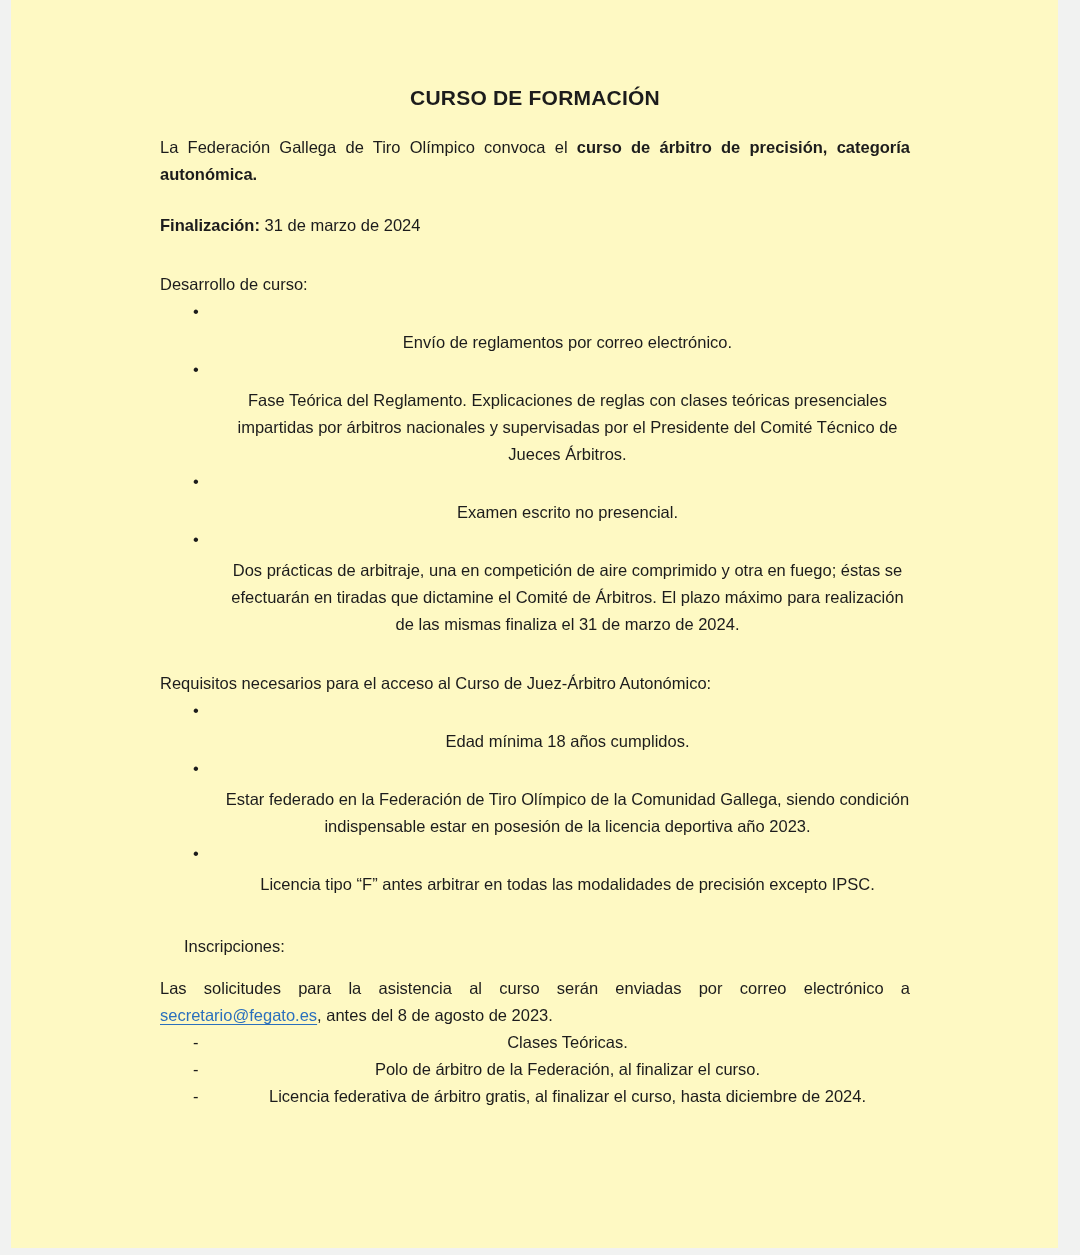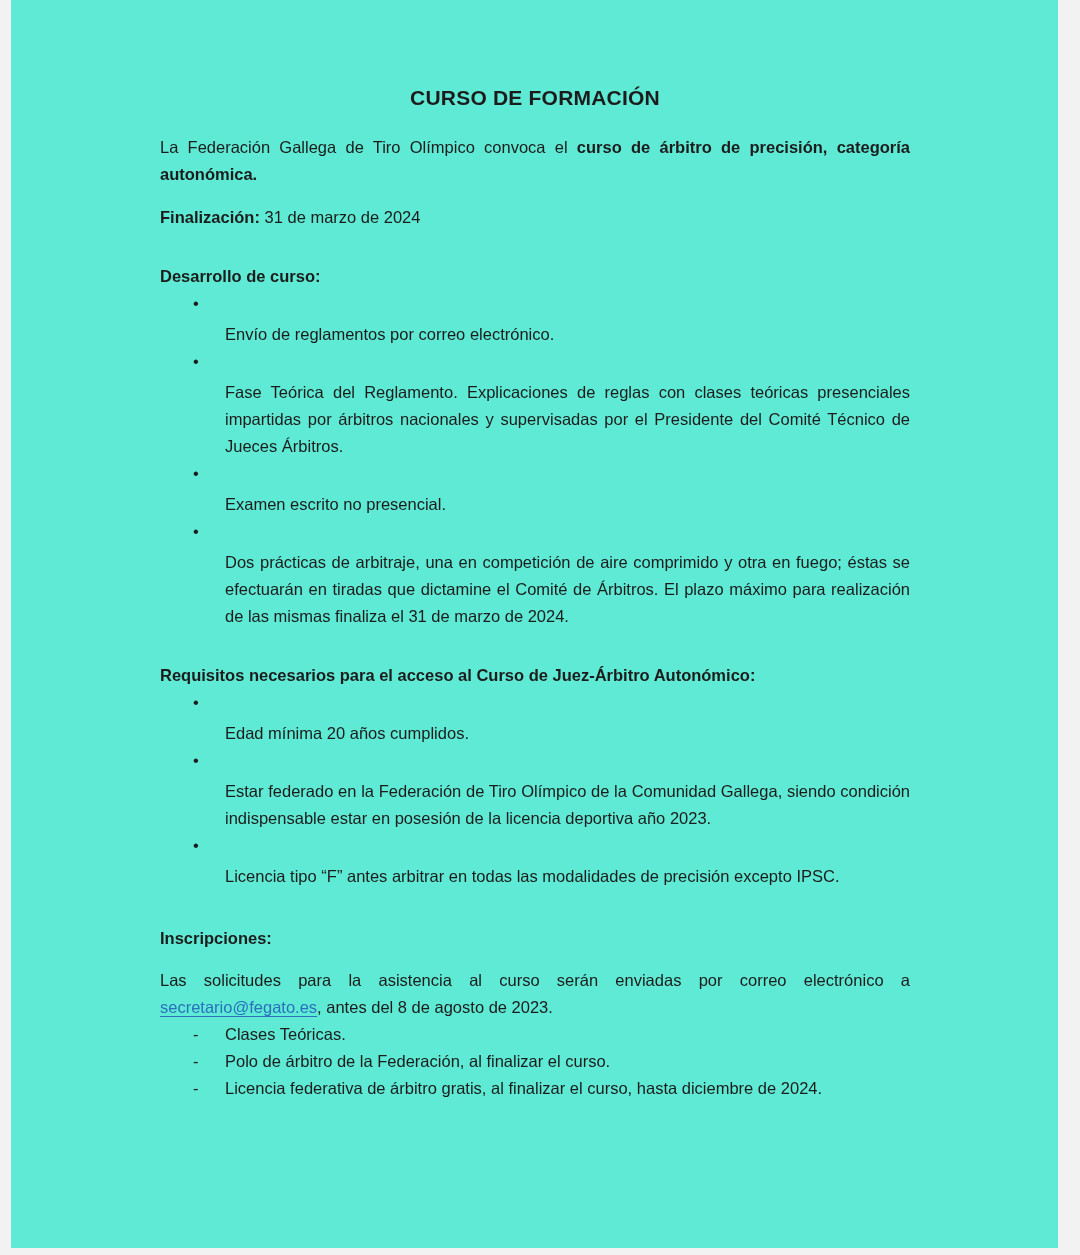--- a/index.html
+++ b/index.html
@@ -10,21 +10,21 @@
     background: #f1f2f1;
     font-family: "Liberation Sans", sans-serif;
     -webkit-font-smoothing: antialiased;
   }
   .paper {
     position: absolute;
     left: 11px;
     top: 0;
     width: 1047px;
     height: 1248px;
-    background: #5eead4;
+    background: #fef9c3;
     overflow: hidden;
   }
   .content {
     padding: 84px 148px 0 149px;
     color: #1c1c1c;
     font-size: 16.5px;
     line-height: 27px;
   }
   .doc-title {
     font-size: 21px;
@@ -32,42 +32,42 @@
     text-align: center;
     letter-spacing: 0.2px;
     margin: 0 0 23px 0;
     line-height: 27px;
   }
   p { margin: 0; }
   .just { text-align: justify; margin-top: 31px; }
   .b { font-weight: 700; }
   .intro { margin-top: 8px; }
   .line-inicio { margin-top: 12px; }
-  .line-fin { margin-top: 16px; }
-  .sec-heading { font-weight: 700; margin-top: 0; }
+  .line-fin { margin-top: 24px; }
+  .sec-heading { font-weight: 400; margin-top: 0; }
   .mt-desarrollo { margin-top: 32px; }
   .mt-list1 { margin-top: 16px; }
   .mt-requisitos { margin-top: 32px; }
   .mt-list2 { margin-top: 14px; }
-  .mt-inscripciones { margin-top: 35px; }
+  .mt-inscripciones { margin-top: 35px; margin-left: 24px; }
   .mt-solicitudes { margin-top: 15px; }
   .mt-derechos { margin-top: 52px; }
   .mt-matricula-text { margin-top: 12px; }
   .mt-list3 { margin-top: 9px; }
   .vlist { margin: 0; padding: 0 0 0 33px; list-style: none; }
   .vlist .item {
     display: flex;
     align-items: flex-start;
     margin: 0;
   }
   .vlist .marker {
     flex: 0 0 32px;
     width: 32px;
   }
-  .vlist .txt { flex: 1 1 auto; }
+  .vlist .txt { flex: 1 1 auto; text-align: center; }
   a.email-link {
     color: #2b70bd;
     text-decoration: underline;
     text-decoration-thickness: 1px;
     text-underline-offset: 3px;
   }
 </style>
 </head>
 <body>
 
@@ -100,21 +100,21 @@
         <span class="marker">•</span>
         <span class="txt just">Dos prácticas de arbitraje, una en competición de aire comprimido y otra en fuego; éstas se efectuarán en tiradas que dictamine el Comité de Árbitros. El plazo máximo para realización de las mismas finaliza el 31 de marzo de 2024.</span>
       </li>
     </ul>
 
     <p class="sec-heading mt-requisitos">Requisitos necesarios para el acceso al Curso de Juez-Árbitro Autonómico:</p>
 
     <ul class="vlist mt-list2">
       <li class="item">
         <span class="marker">•</span>
-        <span class="txt just">Edad mínima 20 años cumplidos.</span>
+        <span class="txt just">Edad mínima 18 años cumplidos.</span>
       </li>
       <li class="item">
         <span class="marker">•</span>
         <span class="txt just">Estar federado en la Federación de Tiro Olímpico de la Comunidad Gallega, siendo condición indispensable estar en posesión de la licencia deportiva año 2023.</span>
       </li>
       <li class="item">
         <span class="marker">•</span>
         <span class="txt just">Licencia tipo “F” antes arbitrar en todas las modalidades de precisión excepto IPSC.</span>
       </li>
     </ul>

